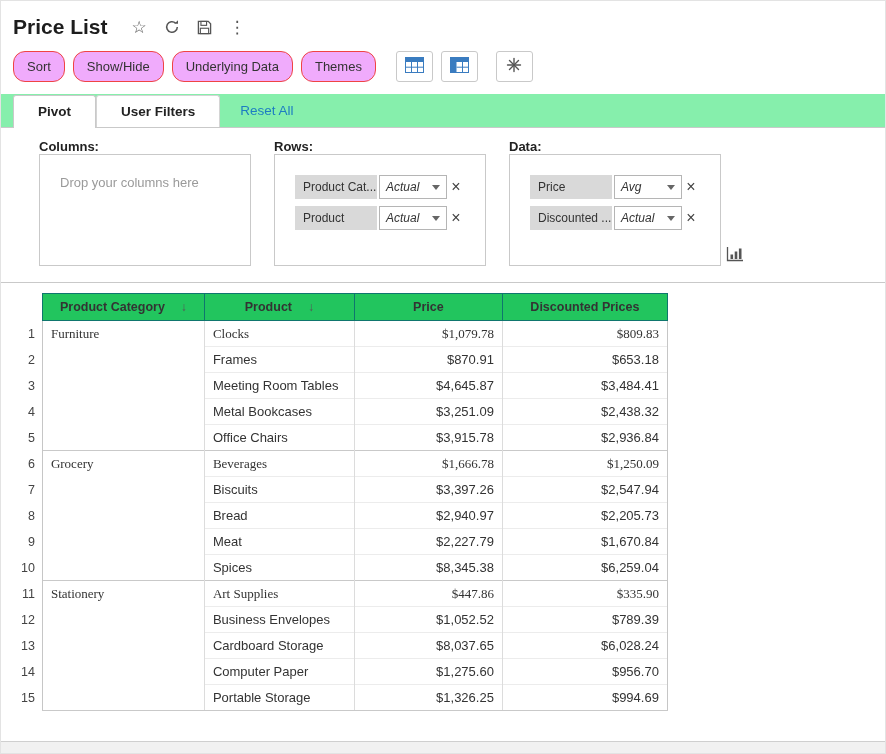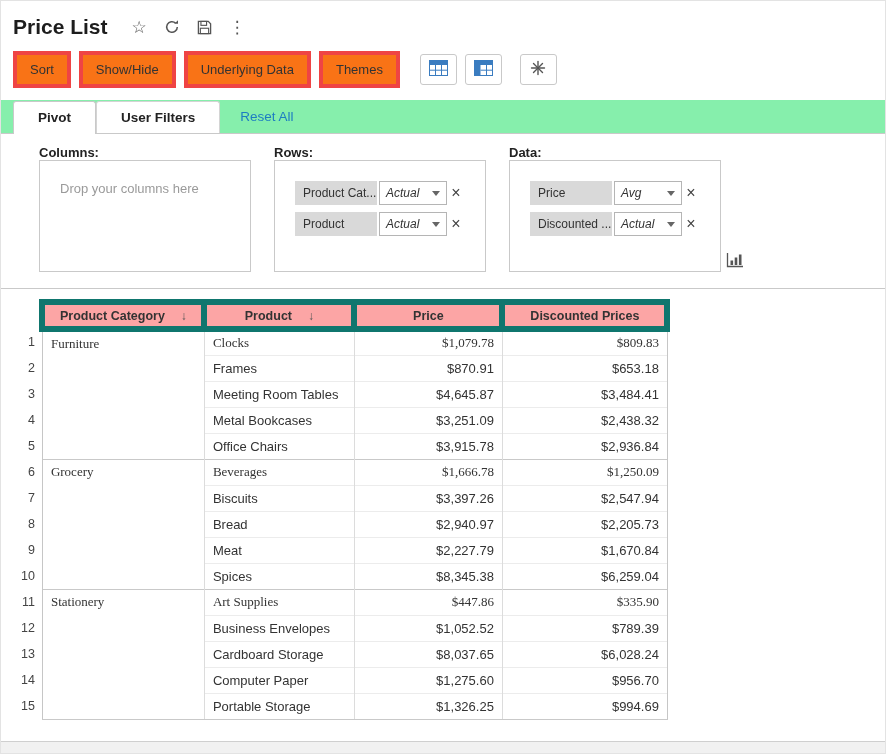--- a/index.html
+++ b/index.html
@@ -9,21 +9,21 @@
 
   
   .hdr { display:flex; align-items:center; padding:14px 12px 6px 12px; }
   .title { font-size:21px; font-weight:700; color:#1d1d1d; }
   .hdr-icons { display:flex; align-items:center; gap:17px; margin-left:24px; color:#555; }
   .hdr-icons .gi { font-size:17px; line-height:1; cursor:pointer; }
   .hdr-icons svg { display:block; }
 
   
   .toolbar { display:flex; align-items:center; gap:8px; padding:6px 12px 12px 12px; }
-  .tbtn { border:4px solid #ef4444; background:#f97316; border-radius:0; padding:7px 13px;
+  .tbtn { border:1px solid #ef4444; background:#f0abfc; border-radius:12px; padding:7px 13px;
           font-size:13px; color:#333; font-family:inherit; cursor:pointer; }
   .ibtn { width:37px; height:31px; border:1px solid #c9c9c9; background:#fff; border-radius:3px;
           display:flex; align-items:center; justify-content:center; cursor:pointer; }
   .ibtn.first { margin-left:12px; }
   .ibtn.gap { margin-left:10px; }
 
   
   .tabbar { display:flex; align-items:flex-end; padding:0 12px; border-bottom:1px solid #c9c9c9; height:34px; background:#86efac; }
   .tab { padding:8px 24px; font-size:13.5px; font-weight:600; color:#222; border:1px solid #d4d4d4;
          border-bottom:none; border-radius:3px 3px 0 0; background:#fff; cursor:pointer; }
@@ -44,21 +44,21 @@
           justify-content:space-between; padding:0 6px; margin-left:2px; font-size:12px; color:#333; cursor:pointer;font-style:italic; }
   .chev { width:0; height:0; border-left:4px solid transparent; border-right:4px solid transparent;
           border-top:5px solid #666; }
   .pclose { width:18px; text-align:center; font-size:16px; line-height:24px; color:#444; cursor:pointer; }
   .data-grp { display:flex; align-items:flex-end; }
   .summary-ic { margin-left:5px; cursor:pointer; }
 
   
   .table-area { padding:10px 0 0 12px; }
   table { border-collapse:collapse; font-size:13px; color:#333; table-layout:fixed; }
-  th { background:#fca5a5; border:6px solid #0f766e; font-weight:700; height:27px;
+  th { background:#22c55e; border:1px solid #0f766e; font-weight:700; height:27px;
        font-size:12.5px; color:#333; text-align:center; padding:0 6px; cursor:pointer; }
   th.corner { background:transparent; border:none; width:28px; cursor:default; }
   .sort-arrow { margin-left:16px; font-weight:400; color:#555; font-size:12px; }
   td { height:26px; padding:0 8px; overflow:hidden; white-space:nowrap; }
   td.rownum { border:none; text-align:right; color:#444; font-size:12.5px; padding-right:7px; }
   td.cell { border-right:1px solid #dcdcdc; }
   td.cat { border-left:1px solid #c6c6c6; }
   td.lastcol { border-right:1px solid #c6c6c6; }
   td.rowline { border-top:1px solid #ececec; }
   tr.group-start td.cell { border-top:1px solid #c9c9c9;font-family:Liberation Serif, serif; }

